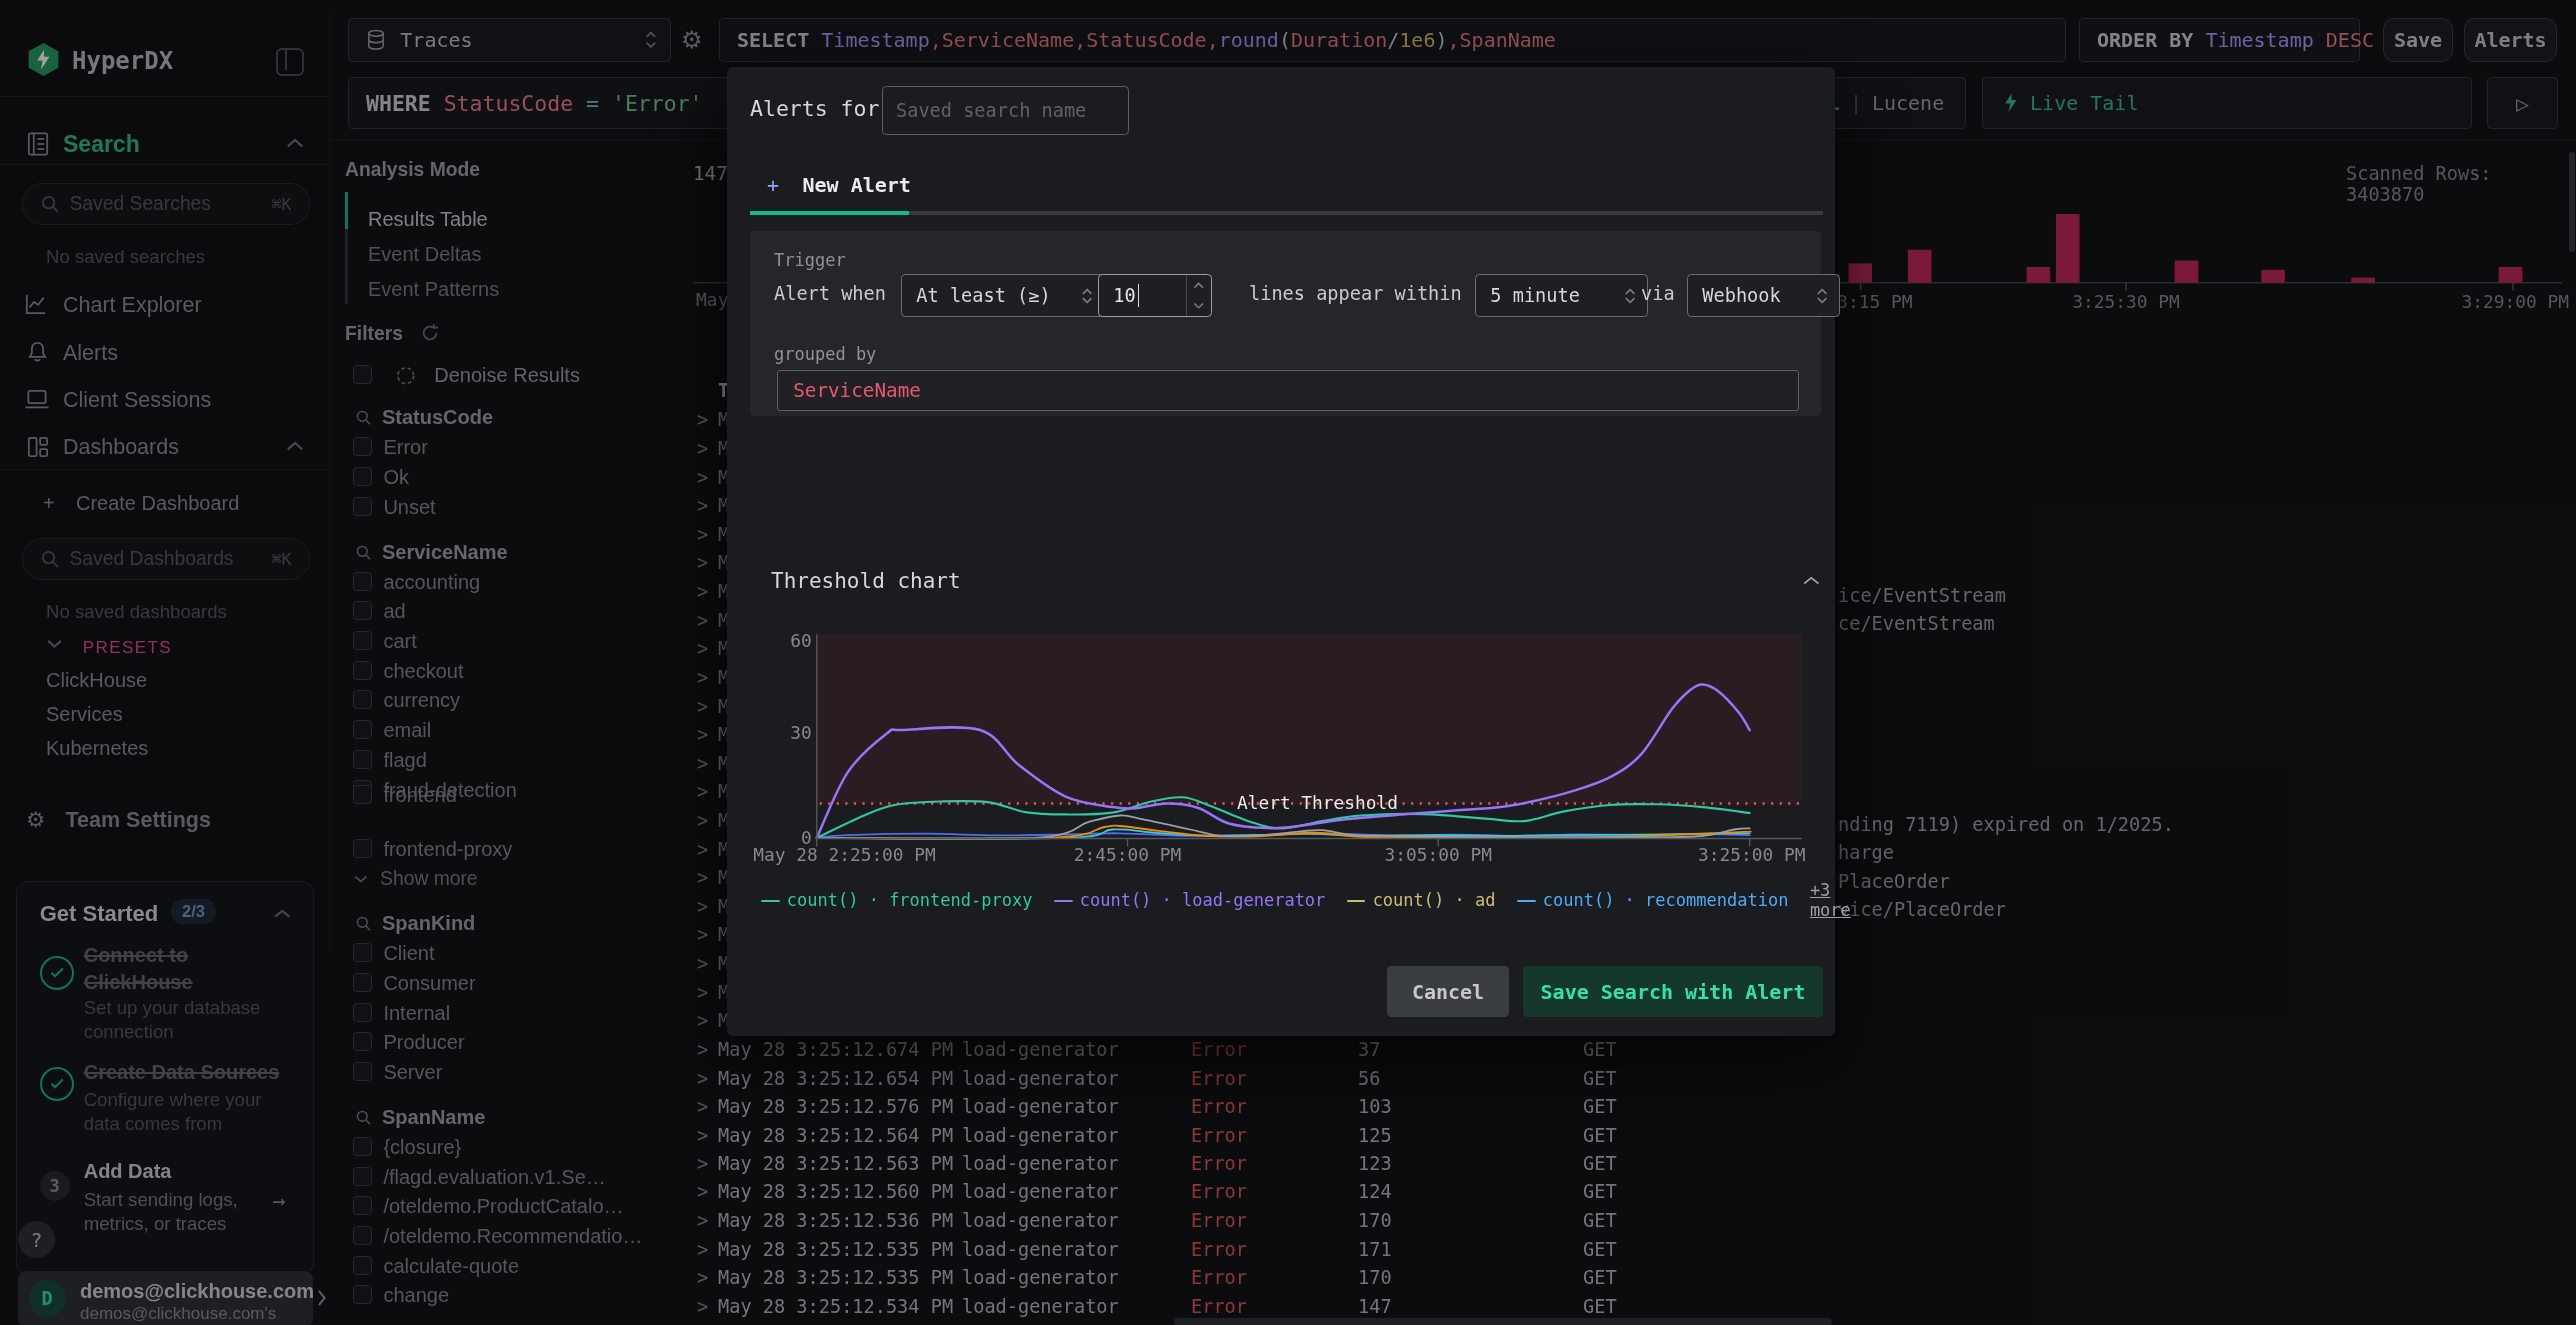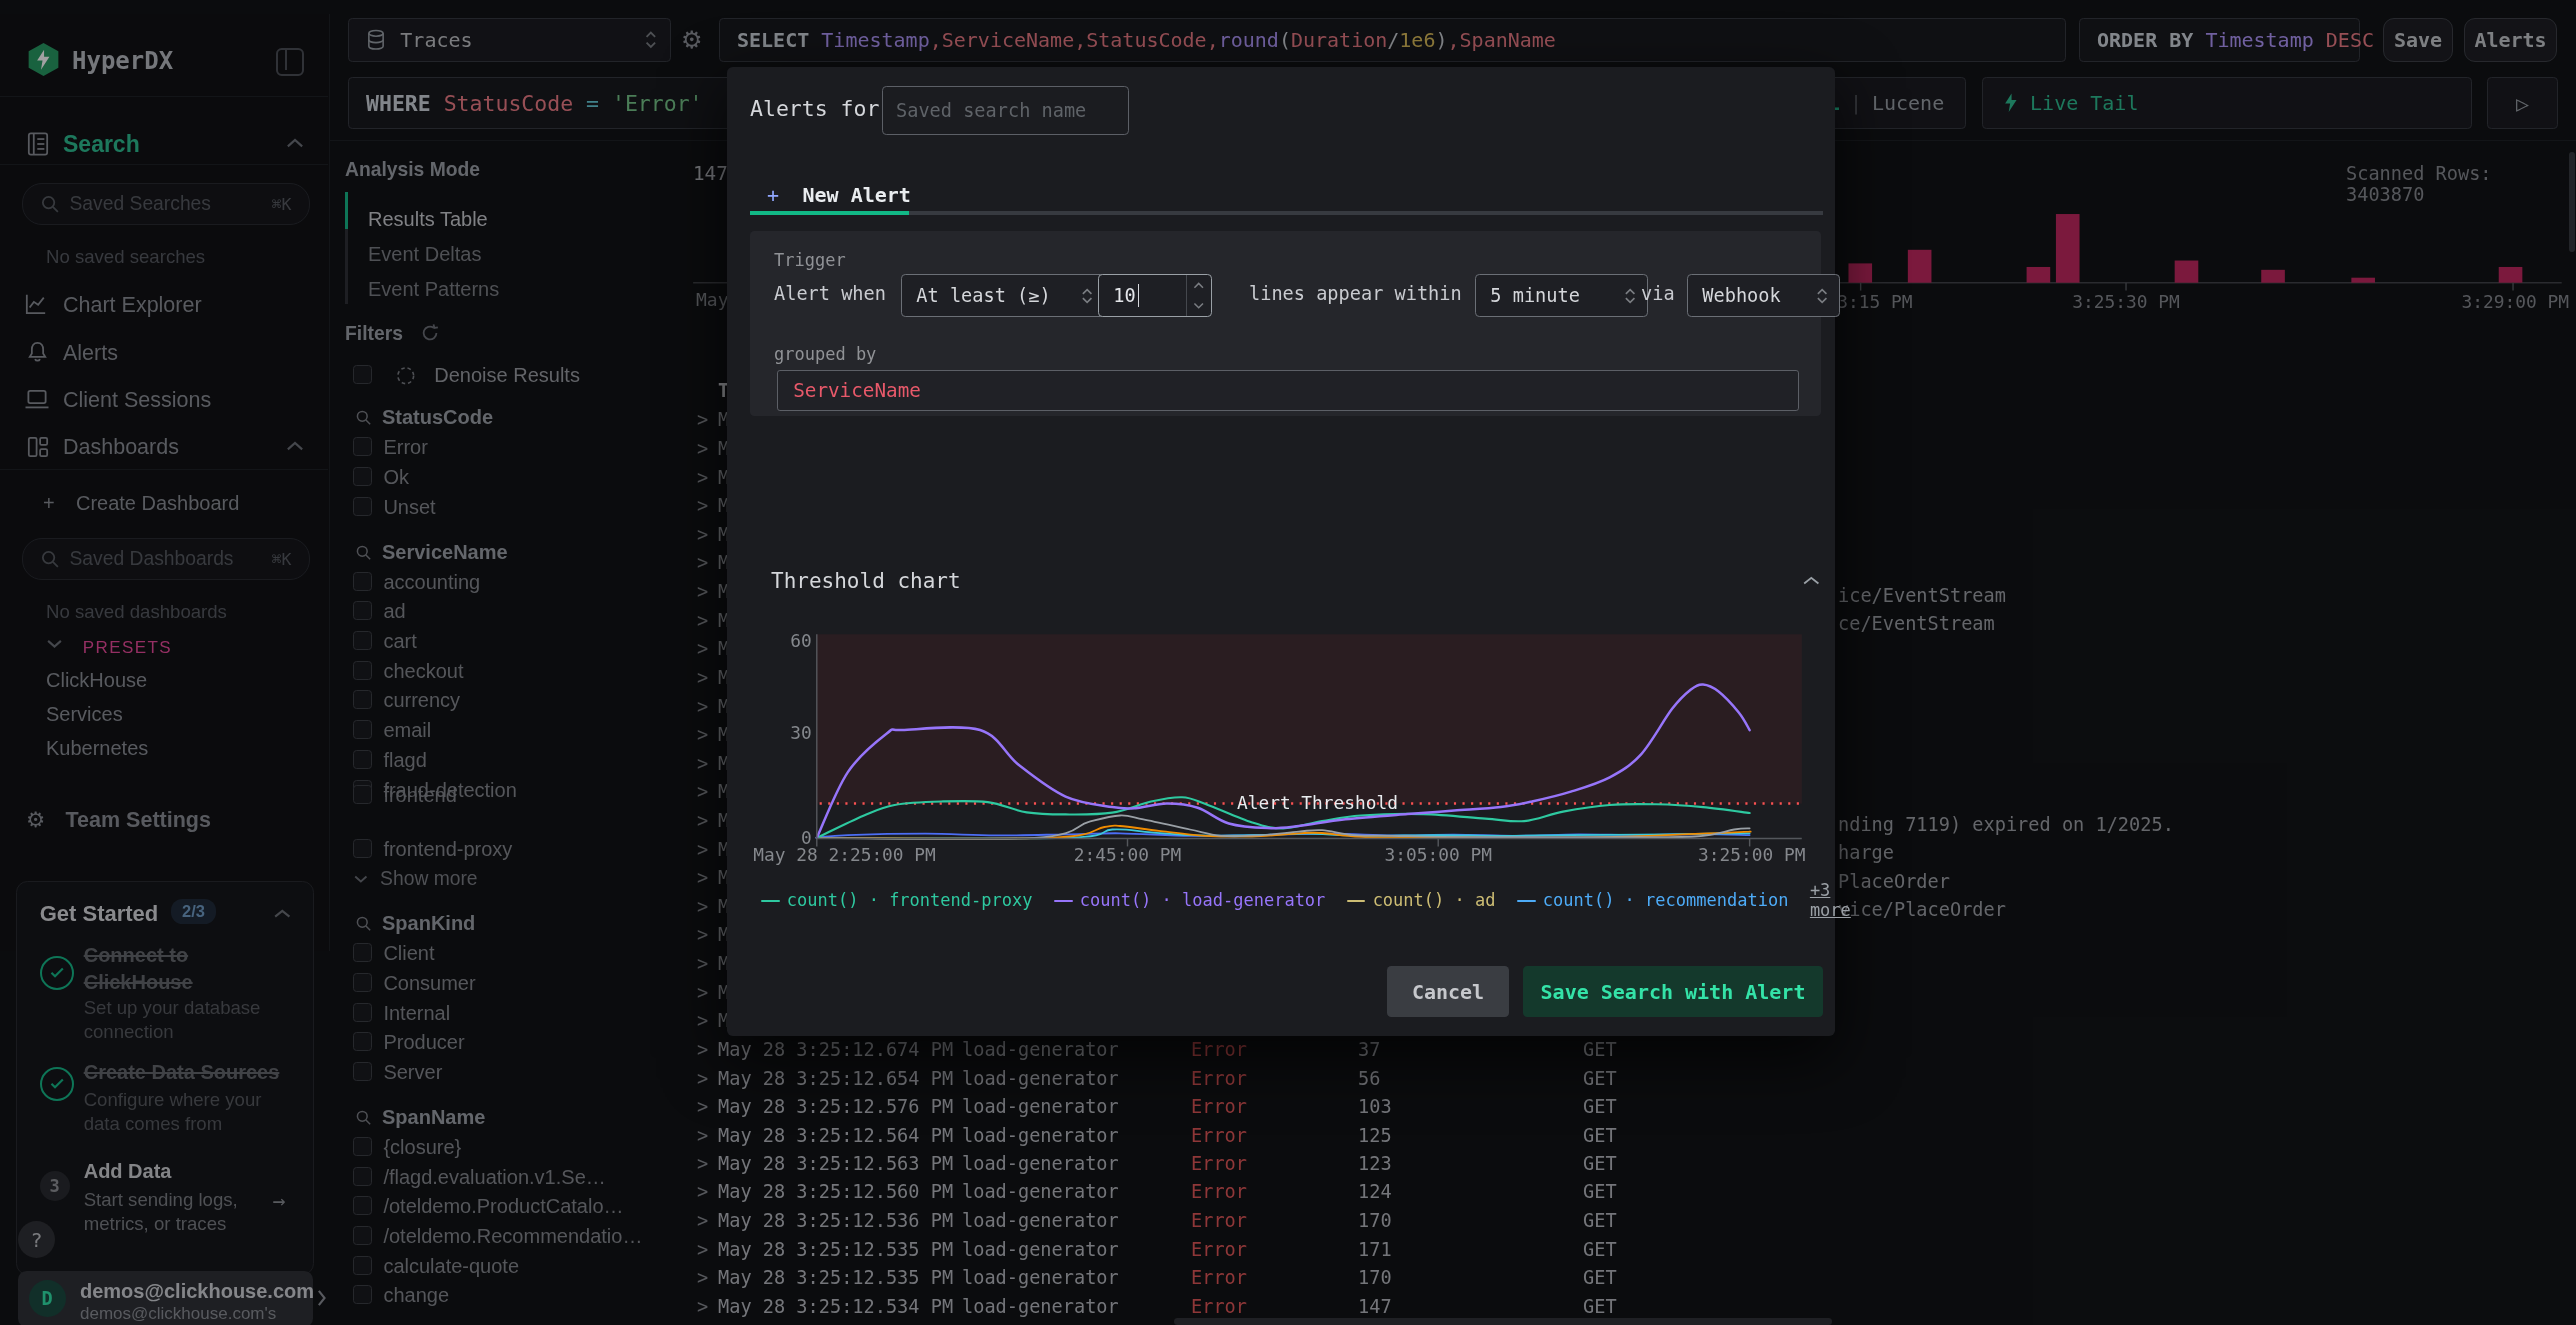--- a/index.html
+++ b/index.html
@@ -539,21 +539,21 @@
   </div>
 
   <div id="overlay" class="abs"></div>
 
   <div id="modal" class="abs">
     <div class="abs" style="left:23px;top:29px;font-size:21.5px;color:#d5d7db;">Alerts for</div>
     <div class="abs" style="left:155px;top:19.3px;width:245px;height:47px;border:1.4px solid #5c5f66;border-radius:4.3px;display:flex;align-items:center;">
       <span style="margin-left:13px;font-size:18.6px;color:#5f6368;">Saved search name</span>
     </div>
 
-    <div class="abs" style="left:40px;top:116px;font-size:20px;text-align:right;">
+    <div class="abs" style="left:40px;top:106px;font-size:20px;text-align:right;">
       <span style="color:#91a7ff;">+</span>
       <span style="color:#e9ecef;font-weight:bold;margin-left:11.4px;">New Alert</span>
     </div>
     <div class="abs" style="left:23px;top:144px;width:1073px;height:3.6px;background:#373a40;"></div>
     <div class="abs" style="left:23px;top:144px;width:159px;height:3.6px;background:#12b886;"></div>
 
     <div class="panel abs" style="left:23px;top:164px;width:1071px;height:185px;">
       <div class="abs mlabel" style="left:24px;top:18.6px;">Trigger</div>
       <div class="abs mtxt" style="left:24px;top:52px;">Alert when</div>
       <div class="msel abs" style="left:151px;top:43px;width:178px;height:41px;">

